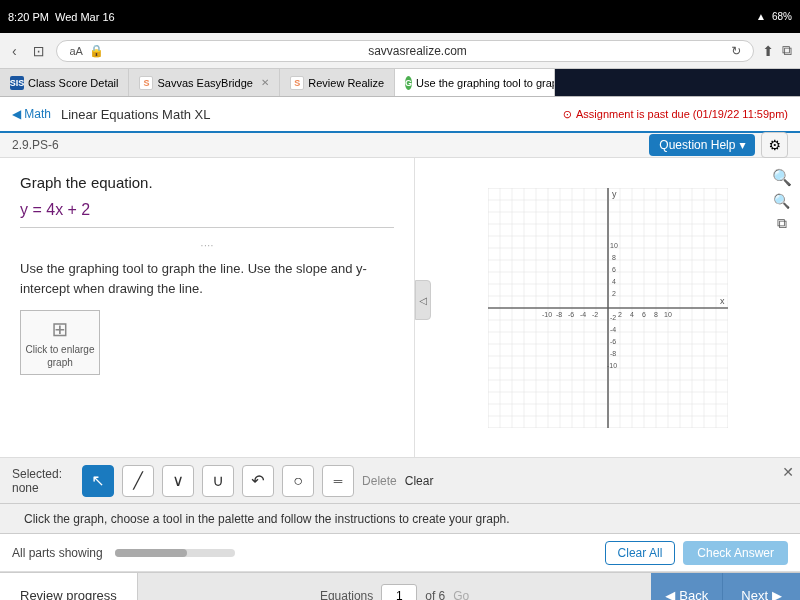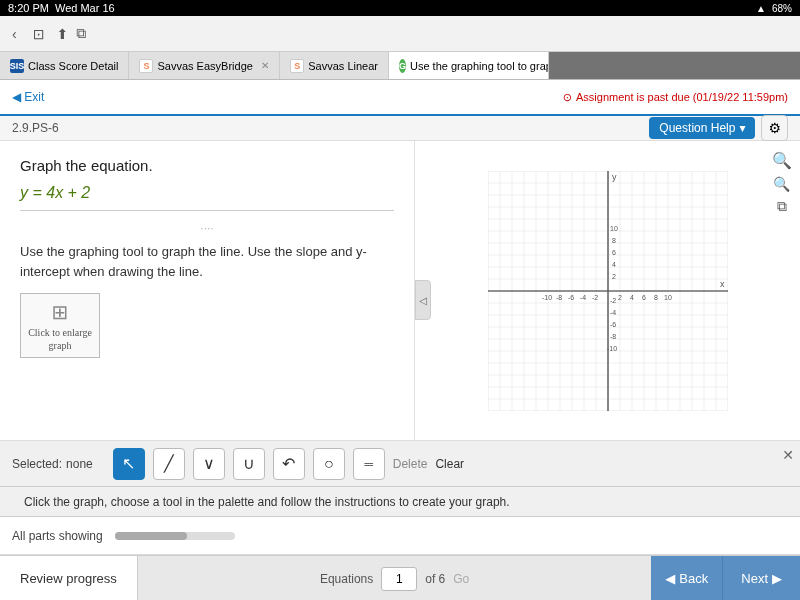--- a/index.html
+++ b/index.html
@@ -7,21 +7,21 @@
 
     
     .status-bar {
       background: #000;
       color: #fff;
       font-size: 11px;
       padding: 2px 8px;
       display: flex;
       justify-content: space-between;
       align-items: center;
-      height: 16px;
+      height: 33px;
     }
     .status-bar-left { display: flex; gap: 6px; align-items: center; }
     .status-bar-right { display: flex; gap: 6px; align-items: center; font-size: 10px; }
 
     
     .browser-chrome {
       background: #f2f2f2;
       border-bottom: 1px solid #ccc;
       padding: 4px 8px;
       display: flex;
@@ -41,21 +41,21 @@
       font-size: 12px;
       display: flex;
       align-items: center;
       gap: 6px;
     }
     .browser-actions { display: flex; gap: 8px; }
     .browser-action-btn { background: none; border: none; font-size: 14px; color: #555; cursor: pointer; }
 
     
     .tabs-bar {
-      background: #737373;
+      background: #0f172a;
       display: flex;
       align-items: center;
       height: 28px;
       border-bottom: 1px solid #bbb;
     }
     .tab {
       display: flex; align-items: center; gap: 4px;
       padding: 4px 10px;
       font-size: 11px;
       border-right: 1px solid #ccc;
@@ -116,21 +116,21 @@
     }
 
     
     .left-panel {
       width: 415px;
       padding: 16px 20px;
       border-right: 1px solid #e0e0e0;
       position: relative;
     }
     .graph-instruction { font-size: 15px; color: #222; margin-bottom: 10px; }
-    .equation { font-size: 16px; color: #4d7c0f; margin-bottom: 5px; font-style: italic; }
+    .equation { font-size: 16px; color: #701a75; margin-bottom: 5px; }
     .divider { height: 1px; background: #ccc; margin: 8px 0 12px; }
     .divider-dots { text-align: center; font-size: 10px; color: #aaa; margin-bottom: 8px; }
     .instruction-text { font-size: 13px; color: #333; line-height: 1.5; margin-bottom: 12px; }
     .thumbnail-box {
       width: 80px; height: 65px; border: 1px solid #bbb; background: #f9f9f9;
       display: flex; align-items: center; justify-content: center;
       flex-direction: column; cursor: pointer; font-size: 10px; color: #555;
       text-align: center; padding: 4px;
     }
 
@@ -260,52 +260,59 @@
   </div>
   <div class="status-bar-right">
     <span>▲</span>
     <span>68%</span>
   </div>
 </div>
 
 <div class="browser-chrome">
   <button class="nav-btn">‹</button>
   <button class="nav-btn">⊡</button>
+  <div class="address-bar">
+    <span style="font-size:11px;color:#555;cursor:pointer;">aA</span>
+    <span>🔒</span>
+    <span style="flex:1;text-align:center;font-size:12px;color:#333;">savvasrealize.com</span>
+    <span style="cursor:pointer;color:#555;">↻</span>
+  </div>
   <div class="browser-actions">
     <button class="browser-action-btn">⬆</button>
     <button class="browser-action-btn">⧉</button>
   </div>
 </div>
 
 <div class="tabs-bar">
   <div class="tab">
     <span class="tab-icon sis">SIS</span>
     <span>Class Score Detail</span>
   </div>
   <div class="tab">
     <span class="tab-icon savvas">S</span>
     <span>Savvas EasyBridge</span>
     <span class="tab-close">✕</span>
   </div>
   <div class="tab">
     <span class="tab-icon realize">S</span>
-    <span>Savvas Linear</span>
+    <span>Review Realize</span>
   </div>
   <div class="tab active">
     <span class="tab-icon graph">G</span>
     <span>Use the graphing tool to graph t...</span>
   </div>
 </div>
 
 <div class="app-header">
   <div class="app-header-left">
     <span class="exit-btn">
       <span>◀</span>
-      <span>Exit</span>
+      <span>Math</span>
     </span>
+    <span class="app-title">Linear Equations Math XL</span>
   </div>
   <div class="assignment-warning">
     <span>⊙</span>
     <span>Assignment is past due (01/19/22 11:59pm)</span>
   </div>
 </div>
 
 <div class="question-header">
   <span class="question-id">2.9.PS-6</span>
   <div style="display:flex;gap:6px;align-items:center;padding-left:48px;">
@@ -322,21 +329,21 @@
 <div class="main-content">
 
   <div class="left-panel">
     <p class="graph-instruction">Graph the equation.</p>
     <p class="equation">y = 4x + 2</p>
     <div class="divider"></div>
     <div class="divider-dots">····</div>
     <p class="instruction-text">Use the graphing tool to graph the line. Use the slope and y-intercept when drawing the line.</p>
     <div class="thumbnail-box">
       <span style="font-size:20px;color:#888;">⊞</span>
-      <span style="font-size:10px;color:#555;line-height:1.3;margin-top:2px;font-family:Liberation Serif, serif;">Click to enlarge graph</span>
+      <span style="font-size:10px;color:#555;line-height:1.3;margin-top:2px;">Click to enlarge graph</span>
     </div>
   </div>
 
   <div class="collapse-handle">
     <span>◁</span>
   </div>
 
   <div class="right-panel">
     <div class="graph-controls">
       <button class="graph-ctrl-btn">🔍</button>
@@ -415,21 +422,21 @@
         <text x="122" y="156" font-size="7" fill="#555">-6</text>
         <text x="122" y="168" font-size="7" fill="#555">-8</text>
         <text x="119" y="180" font-size="7" fill="#555">-10</text>
       </svg>
     </div>
   </div>
 </div>
 
 <div class="toolbar">
   <button class="toolbar-close">✕</button>
-  <div style="display:flex;margin-right:8px;">
+  <div style="display:flex;flex-direction:column;margin-right:8px;">
     <span class="selected-label">Selected:</span>
     <span class="selected-label">none</span>
   </div>
   <button class="tool-btn active">↖</button>
   <button class="tool-btn">╱</button>
   <button class="tool-btn">∨</button>
   <button class="tool-btn">∪</button>
   <button class="tool-btn">↶</button>
   <button class="tool-btn">○</button>
   <button class="tool-btn" style="font-size:12px;">═</button>
@@ -441,20 +448,24 @@
   <span>Click the graph, choose a tool in the palette and follow the instructions to create your graph.</span>
 </div>
 
 <div class="parts-bar">
   <div class="parts-progress">
     <span class="parts-label">All parts showing</span>
     <div class="progress-bar-outer">
       <div class="progress-bar-inner"></div>
     </div>
   </div>
+  <div style="display:flex;gap:8px;">
+    <button class="clear-all-btn">Clear All</button>
+    <button class="check-answer-btn">Check Answer</button>
+  </div>
 </div>
 
 <div class="bottom-nav">
   <button class="review-progress-btn">Review progress</button>
   <div class="question-nav">
     <span>Equations</span>
     <input type="text" class="question-input" value="1" style="">
     <span>of 6</span>
     <button class="go-btn">Go</button>
   </div>

